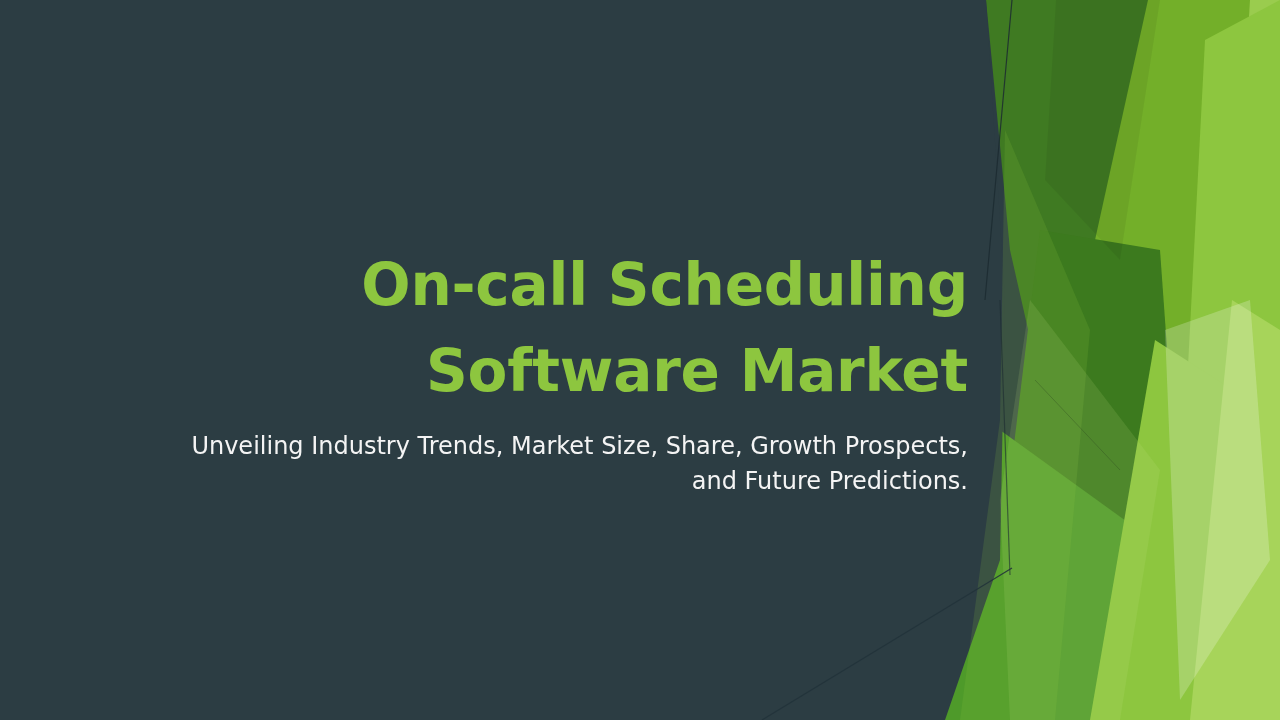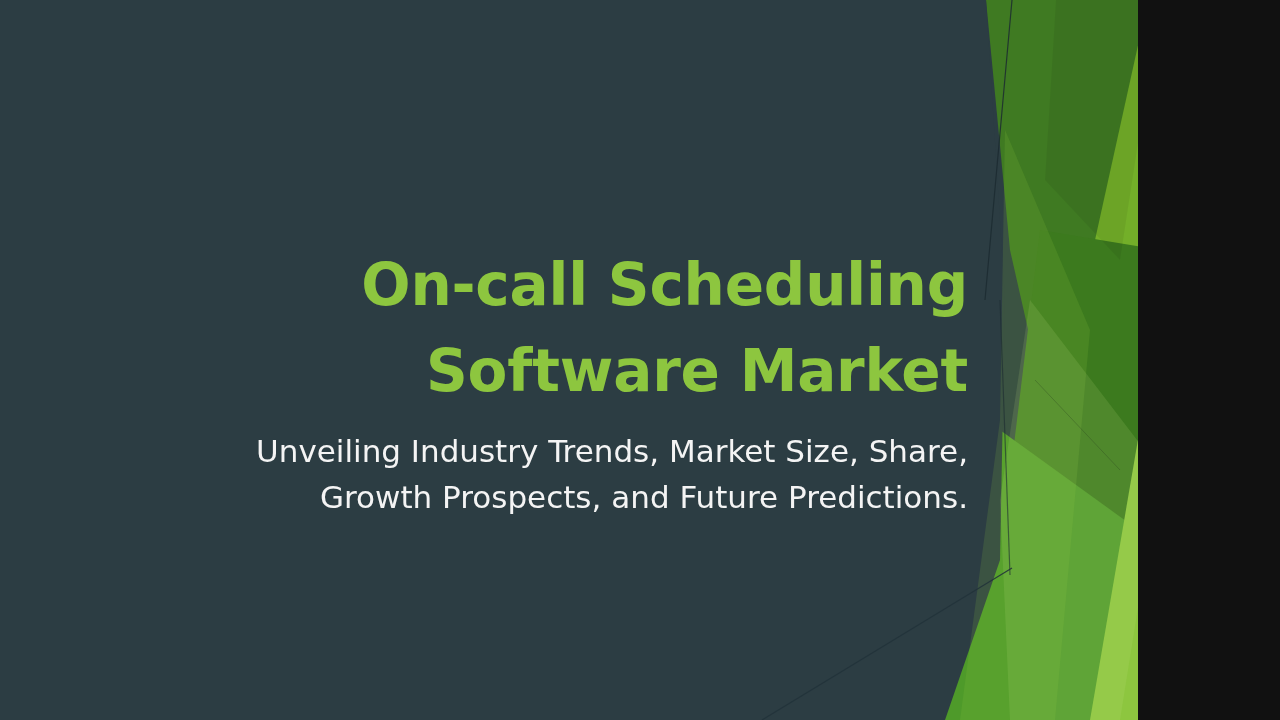--- a/index.html
+++ b/index.html
@@ -3,21 +3,21 @@
 <meta charset="utf-8">
 <title>Slide</title>
 <style>
   html, body {
     margin: 0;
     padding: 0;
     background: #111;
   }
   #slide {
     position: relative;
-    width: 1138px;
+    width: 1280px;
     height: 720px;
     overflow: hidden;
     background: #1d4ed8;
     font-family: "DejaVu Sans", sans-serif;
   }
   #bg-art {
     position: absolute;
     inset: 0;
     width: 1280px;
     height: 720px;
@@ -53,21 +53,21 @@
     left: 180px;
     top: 429px;
     width: 788px;
     text-align: right;
   }
   #subtitle {
     margin: 0;
     color: #F4F4F4;
     font-family: "DejaVu Sans", sans-serif;
     font-weight: normal;
-    font-size: 31px;
+    font-size: 24px;
     line-height: 1.47;
   }
 </style>
 </head>
 <body>
 
 <div id="slide">
 
   <svg id="bg-art" viewBox="0 0 1280 720" preserveAspectRatio="none">
 

